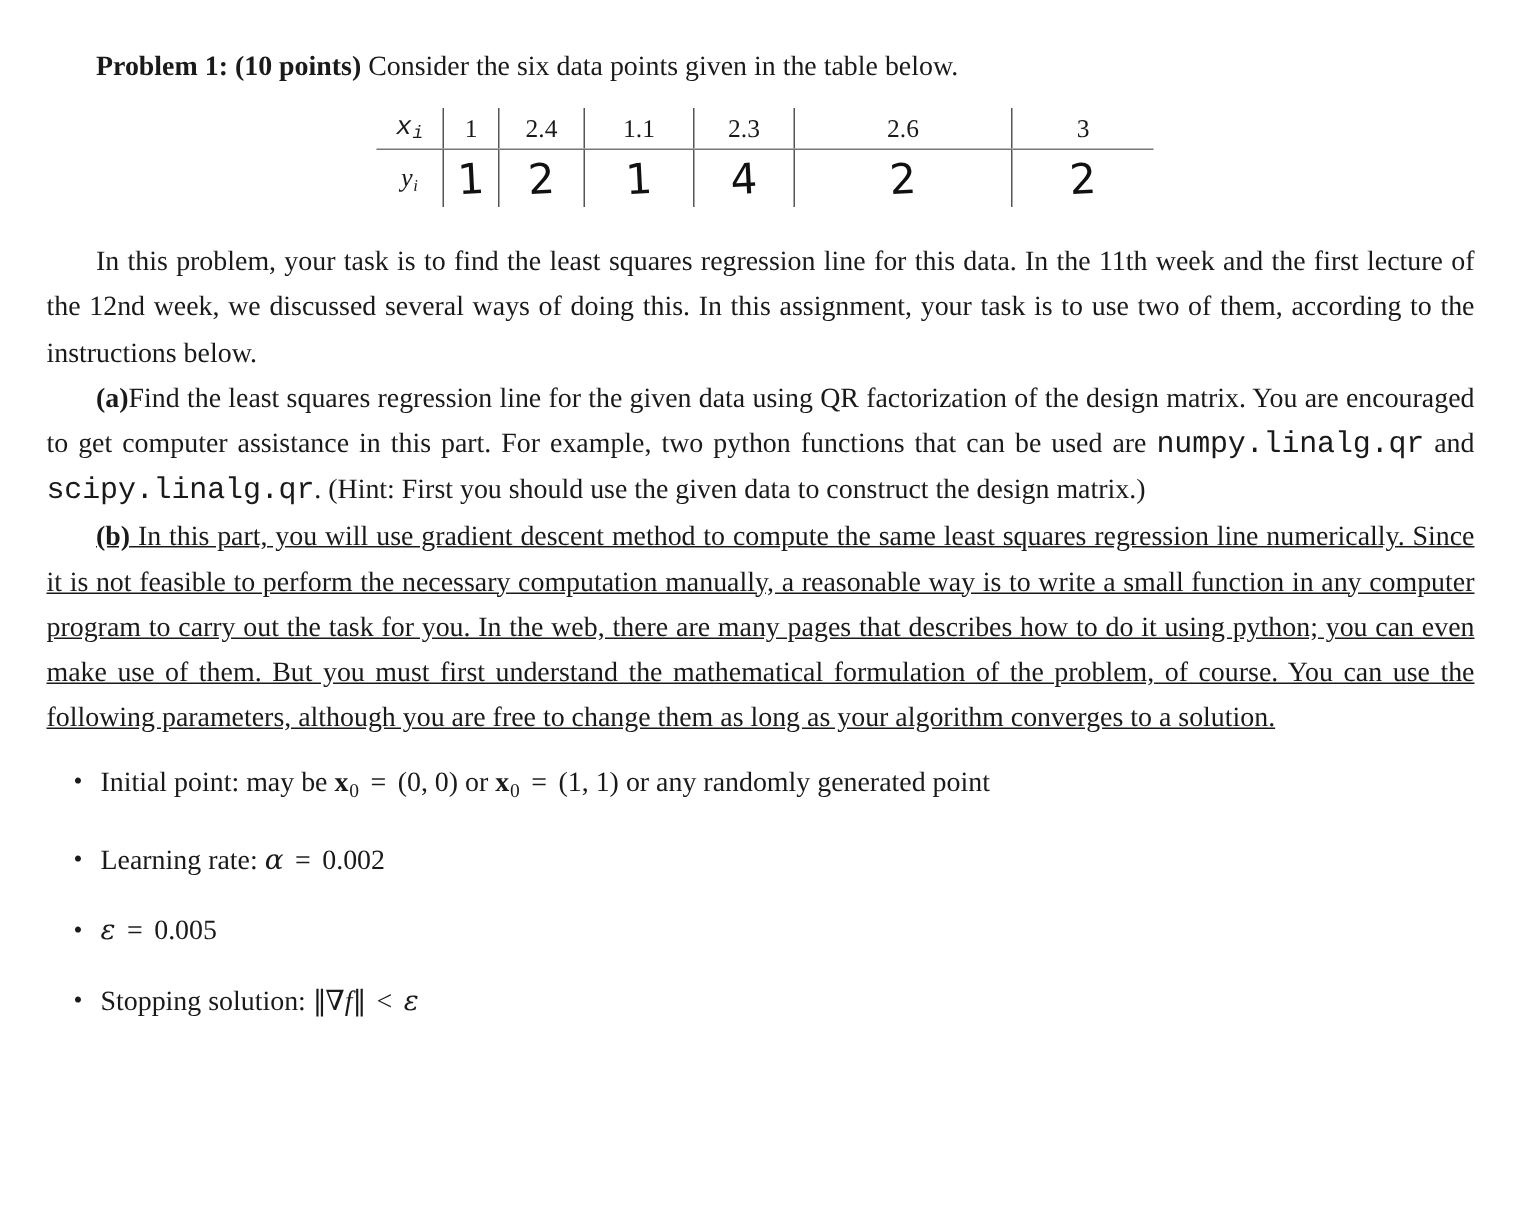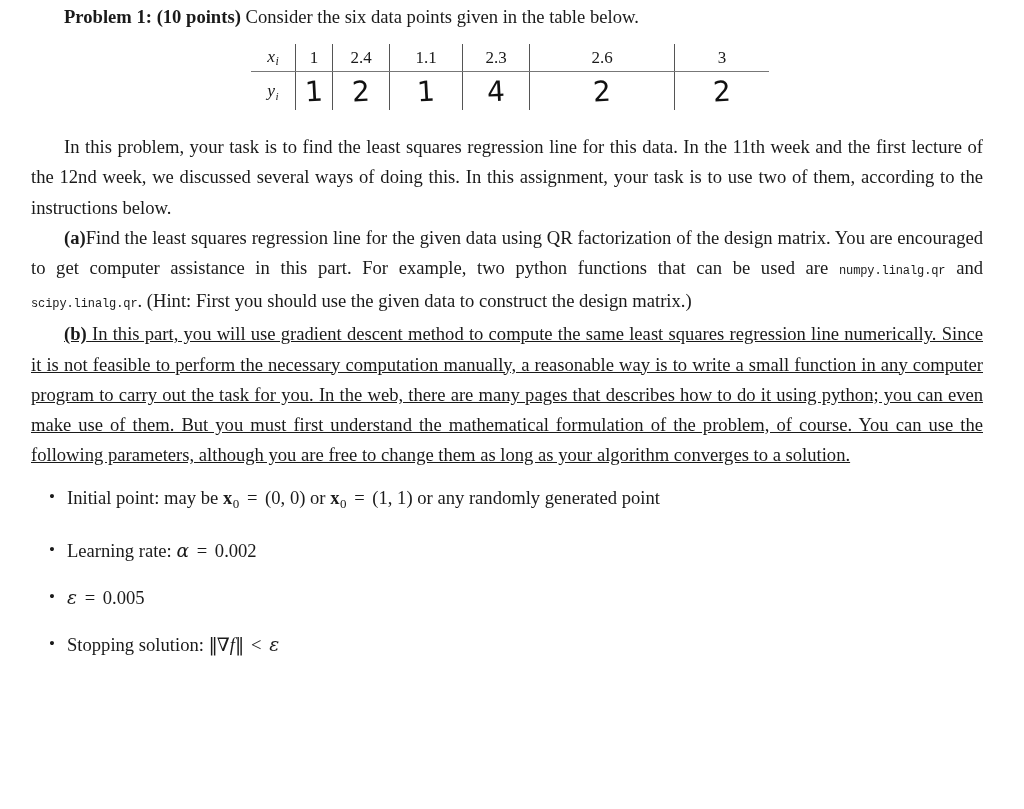--- a/index.html
+++ b/index.html
@@ -13,20 +13,21 @@
     font-family: "Liberation Serif", "DejaVu Serif", serif;
     color: #1a1a1a;
     overflow: hidden;
   }
   .page {
     position: relative;
     width: 1024px;
     height: 662px;
     padding: 0;
     box-sizing: border-box;
+    margin-top: 28px;
   }
   .content {
     position: absolute;
     left: 31px;
     top: 2px;
     width: 952px;
   }
 
   
   .para {
@@ -35,21 +36,21 @@
     text-align: justify;
     text-justify: inter-word;
     margin: 0;
     hyphens: none;
   }
   .para.indent { text-indent: 33px; }
   .lead-bold { font-weight: bold; }
 
   .mono {
     font-family: "Liberation Mono", "DejaVu Sans Mono", monospace;
-    font-size: 12px;
+    font-size: 20px;
     letter-spacing: -0.1px;
   }
 
   
   .mi { font-style: italic; font-family: "Liberation Serif", serif; }
   .mb { font-weight: bold; font-style: normal; }
   .mn { font-style: normal; }
   .mop { font-style: normal; padding: 0 3px; }
   sub.ms {
     font-size: 0.70em;
@@ -200,21 +201,21 @@
 
     <div class="gap-s"></div>
 
 
   </div>
 
   <div class="tablewrap">
     <table class="data">
       <tbody>
           <tr class="hrow">
-        <td class="rule" style="width:44px;">
+        <td class="rule" style="width:44px;font-family:Liberation Mono, monospace;">
           <span class="lbl">x</span><sub class="ms">i</sub>
         </td>
         <td class="v rule" style="width:36px;"><span class="hval">1</span></td>
         <td class="v rule" style="width:56px;"><span class="hval">2.4</span></td>
         <td class="v rule" style="width:72px;"><span class="hval">1.1</span></td>
         <td class="v rule" style="width:66px;"><span class="hval">2.3</span></td>
         <td class="v rule" style="width:144px;"><span class="hval">2.6</span></td>
         <td class="v rule" style="width:94px;"><span class="hval">3</span></td>
       </tr>
       <tr class="yrow">

